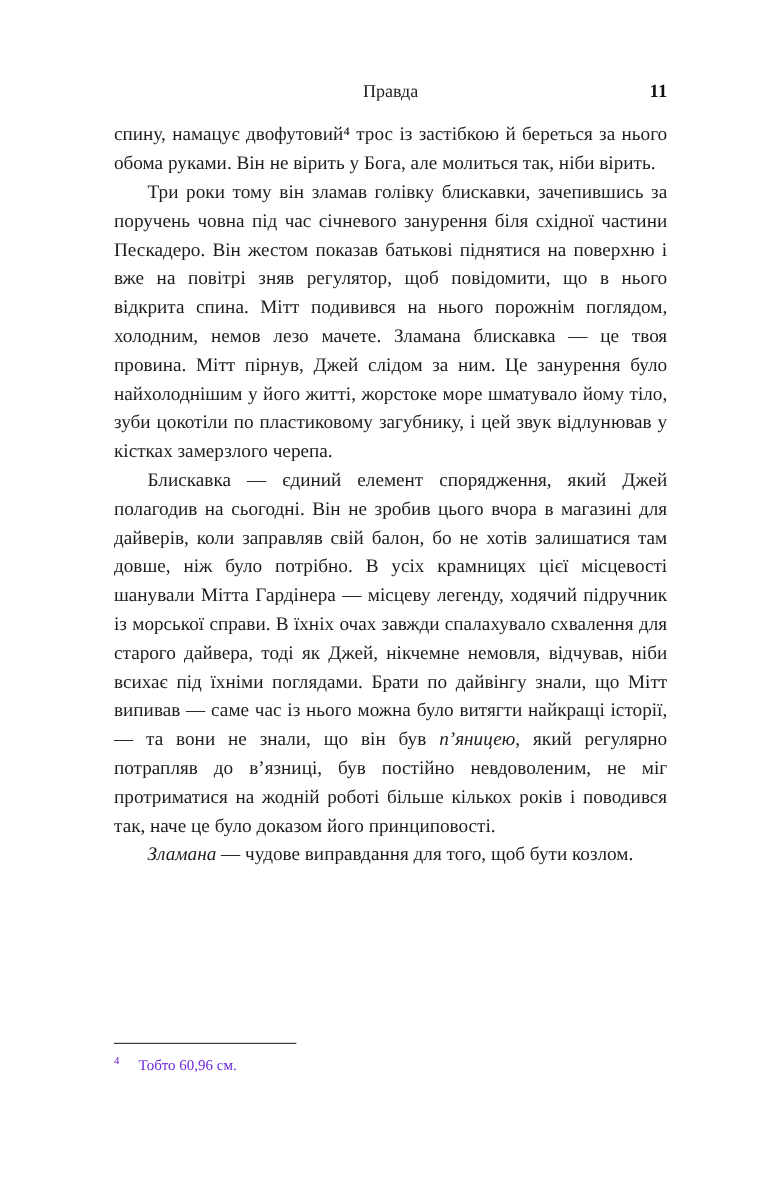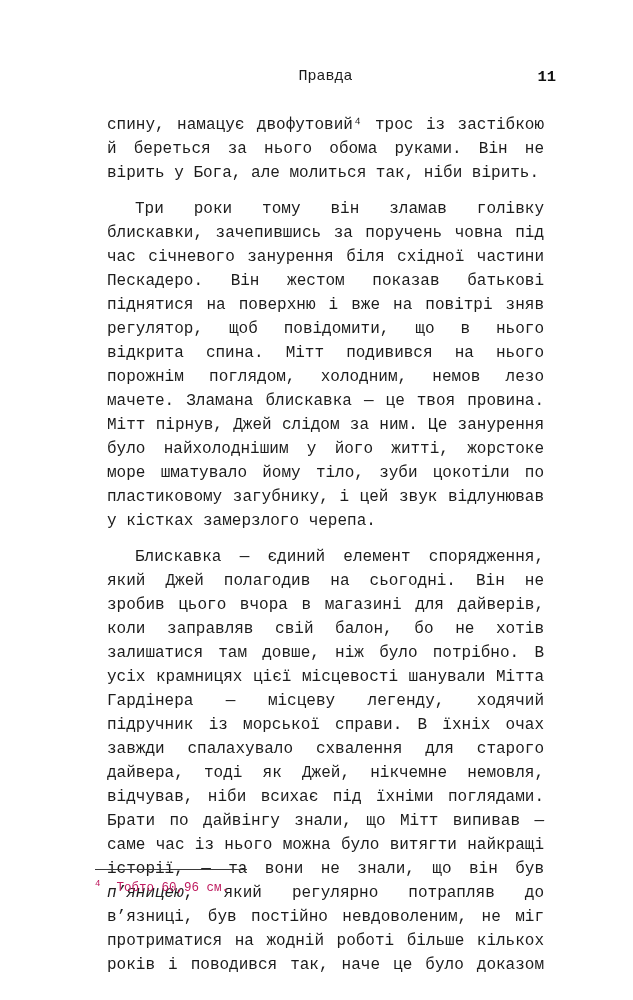--- a/index.html
+++ b/index.html
@@ -6,21 +6,21 @@
     margin: 0;
     padding: 0;
     background: #ffffff;
   }
   .page {
     position: relative;
     width: 633px;
     height: 976px;
     background: #ffffff;
     color: #1c1c1c;
-    font-family: Liberation Mono, monospace;
+    font-family: Liberation Serif, serif;
     overflow: hidden;
   }
   .running-header {
     position: absolute;
     top: 66px;
     left: 95px;
     width: 461px;
     height: 22px;
     font-size: 15px;
     line-height: 22px;
@@ -43,21 +43,21 @@
     top: 101px;
     left: 95px;
     width: 461px;
     font-size: 16px;
     line-height: 24px;
     text-align: justify;
     -webkit-hyphens: auto;
     hyphens: auto;
   }
   .body-text p {
-    margin: 12px;
+    margin: 0;
     padding: 0;
   }
   .body-text p.indent {
     text-indent: 28px;
   }
   .it {
     font-style: italic;
   }
   .footnote-area {
     position: absolute;
@@ -66,21 +66,21 @@
     width: 461px;
   }
   .footnote-rule {
     width: 152px;
     border-top: 1px solid #3a3a3a;
     margin-bottom: 9px;
   }
   .footnote {
     font-size: 12.5px;
     line-height: 18px;
-    color: #be185d;
+    color: #6d28d9;
   }
   .fn-marker {
     font-size: 9px;
     vertical-align: super;
     line-height: 0;
     margin-right: 16px;
   }
 </style>
 </head>
 <body>

